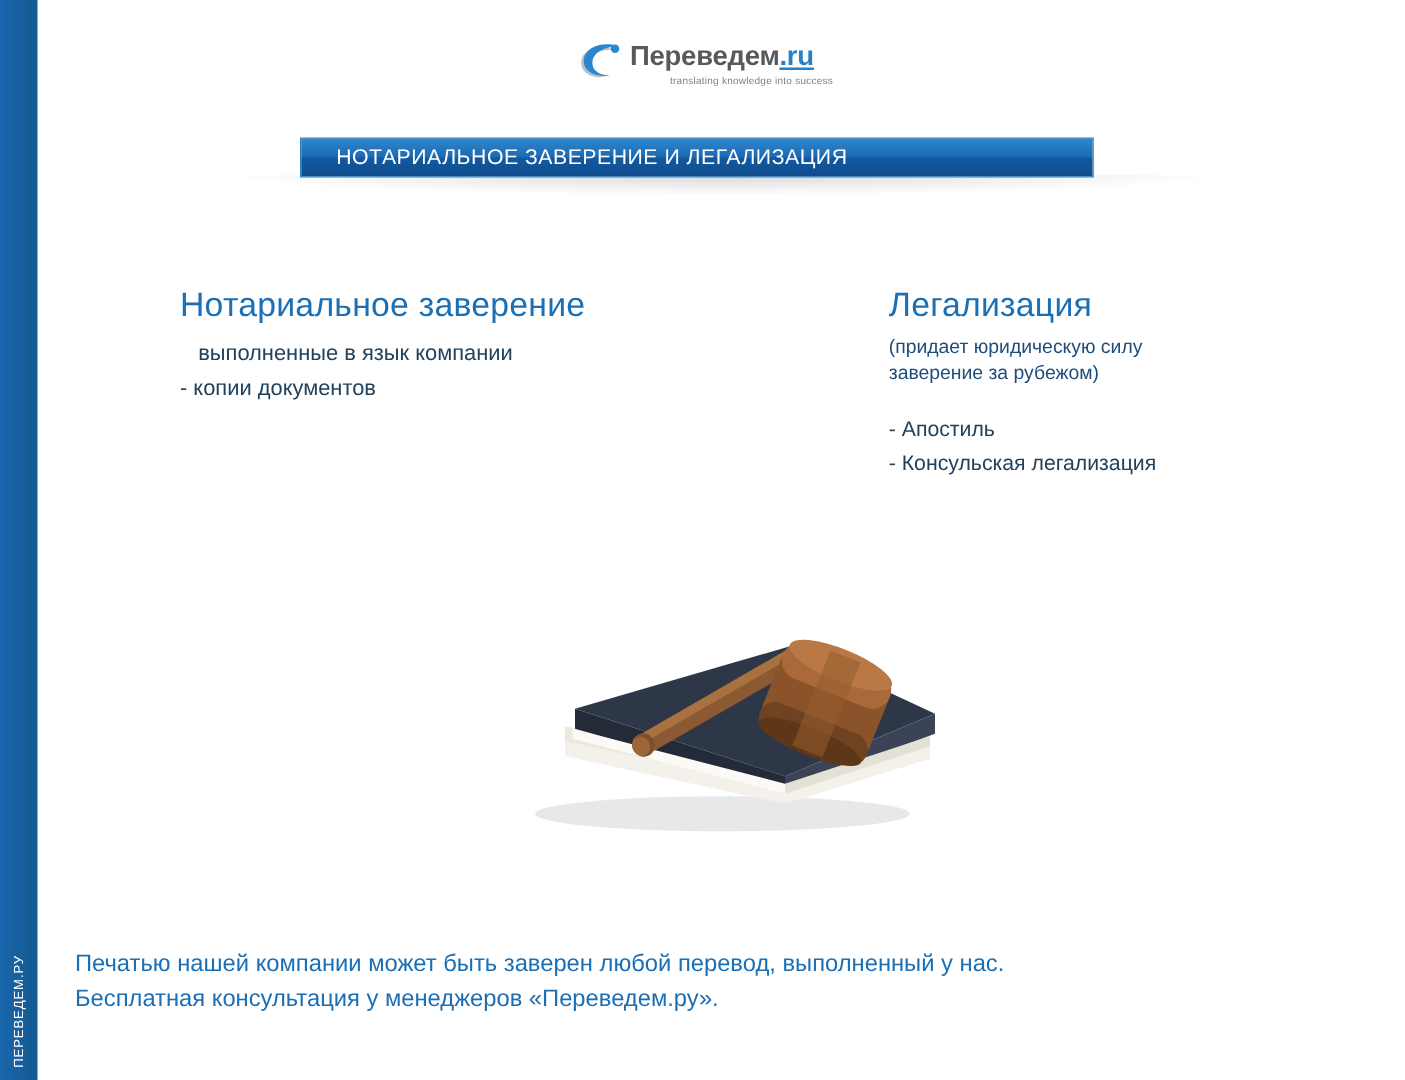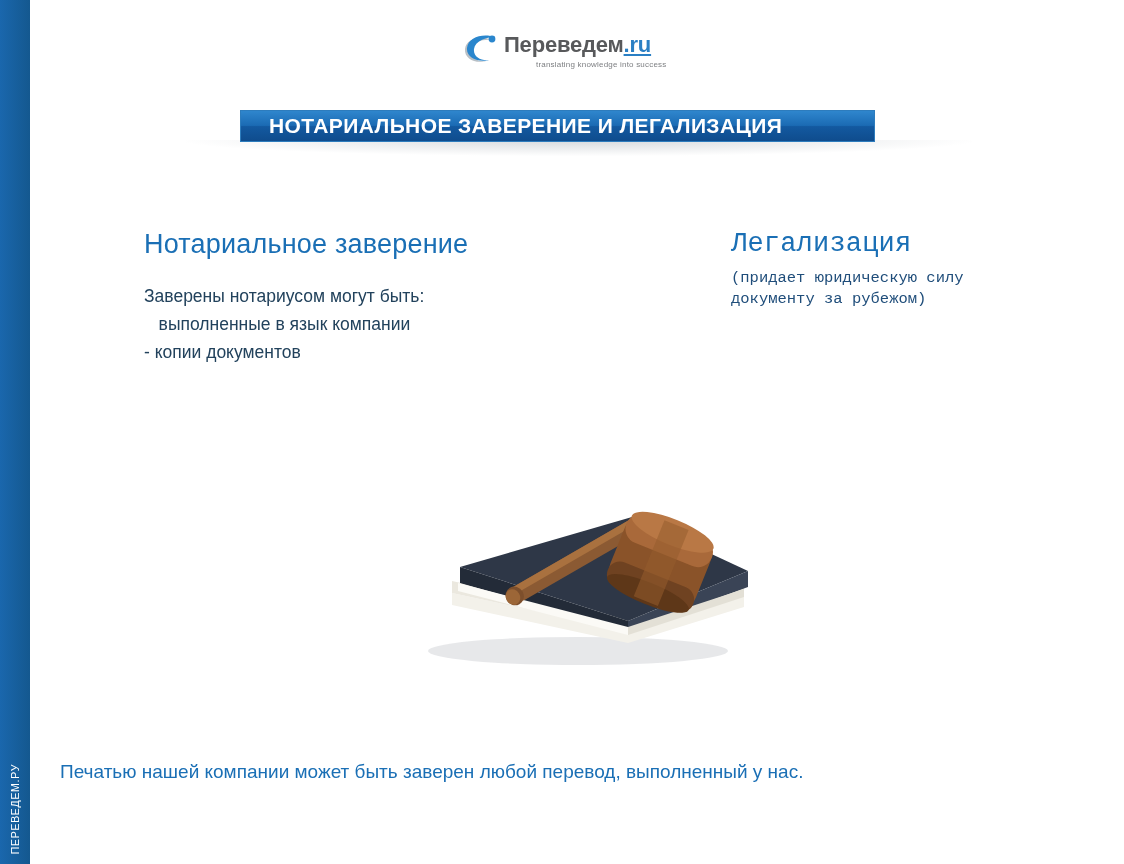--- a/index.html
+++ b/index.html
@@ -92,39 +92,38 @@
     width: 635px;
     height: 32px;
     background: linear-gradient(to bottom, #2f86cd 0%, #1b6bb4 48%, #1359a0 52%, #0f4c8d 100%);
     border: 1px solid #2d7cbd;
     display: flex;
     align-items: center;
     padding-left: 28px;
   }
   .banner-text {
     color: #ffffff;
-    font-size: 21px;
-    font-weight: bold;
+    font-size: 17px;
+    font-weight: normal;
     letter-spacing: 0.4px;
     white-space: nowrap;
   }
 
   
   .col-left {
     position: absolute;
     left: 144px;
     top: 228px;
     width: 540px;
   }
   .col-right {
     position: absolute;
-    left: 731px;
+    left: 711px;
     top: 228px;
     width: 380px;
-    font-family: Liberation Mono, monospace;
   }
   .h2 {
     color: #1a6fb5;
     font-size: 27px;
     font-weight: normal;
     letter-spacing: 0.2px;
     margin: 0 0 8px 0;
     line-height: 1.2;
   }
   .sub {
@@ -189,29 +188,32 @@
     <div class="logo-tag">translating knowledge into success</div>
   </div>
 
   <div class="banner-shadow"></div>
   <div class="banner">
     <span class="banner-text">НОТАРИАЛЬНОЕ ЗАВЕРЕНИЕ И ЛЕГАЛИЗАЦИЯ</span>
   </div>
 
   <div class="col-left">
     <h2 class="h2">Нотариальное заверение</h2>
-    <p class="body-line first-line">Заверены нотариусом могут быть:</p>
     <p class="body-line">   выполненные в язык компании</p>
     <p class="body-line">- копии документов</p>
   </div>
 
   <div class="col-right">
     <h2 class="h2">Легализация</h2>
     <p class="sub" style="white-space:pre-line">(придает юридическую силу
-документу за рубежом)</p>
+заверение за рубежом)</p>
+    <div class="list">
+      <p class="body-line">- Апостиль</p>
+      <p class="body-line">- Консульская легализация</p>
+    </div>
   </div>
 
   <svg class="art" viewBox="0 0 360 220">
 
     <ellipse cx="178" cy="196" rx="150" ry="14" fill="#c9ccd1" opacity="0.45"></ellipse>
 
     <polygon points="52,150 228,188 344,152 344,140 228,176 52,138" fill="#f3f1ea"></polygon>
     <polygon points="52,138 228,176 344,140 344,128 228,164 52,126" fill="#ebe8df"></polygon>
 
     <polygon points="60,112 232,62 348,116 228,166" fill="#2e3747"></polygon>
@@ -233,15 +235,16 @@
       <rect x="214" y="68" width="92" height="30" rx="15" fill="#a9693a"></rect>
       <rect x="214" y="120" width="92" height="26" rx="13" fill="#6f4221"></rect>
       <ellipse cx="260" cy="74" rx="44" ry="13" fill="#b97845"></ellipse>
       <ellipse cx="260" cy="140" rx="44" ry="11" fill="#5e3718"></ellipse>
       <rect x="248" y="66" width="26" height="82" fill="#955c2e" opacity="0.55"></rect>
     </g>
   </svg>
 
   <div class="footer">
     <div>Печатью нашей компании может быть заверен любой перевод, выполненный у нас.</div>
+    <div>Бесплатная консультация у менеджеров «Переведем.ру».</div>
   </div>
 
 </div>
 
 </body></html>

